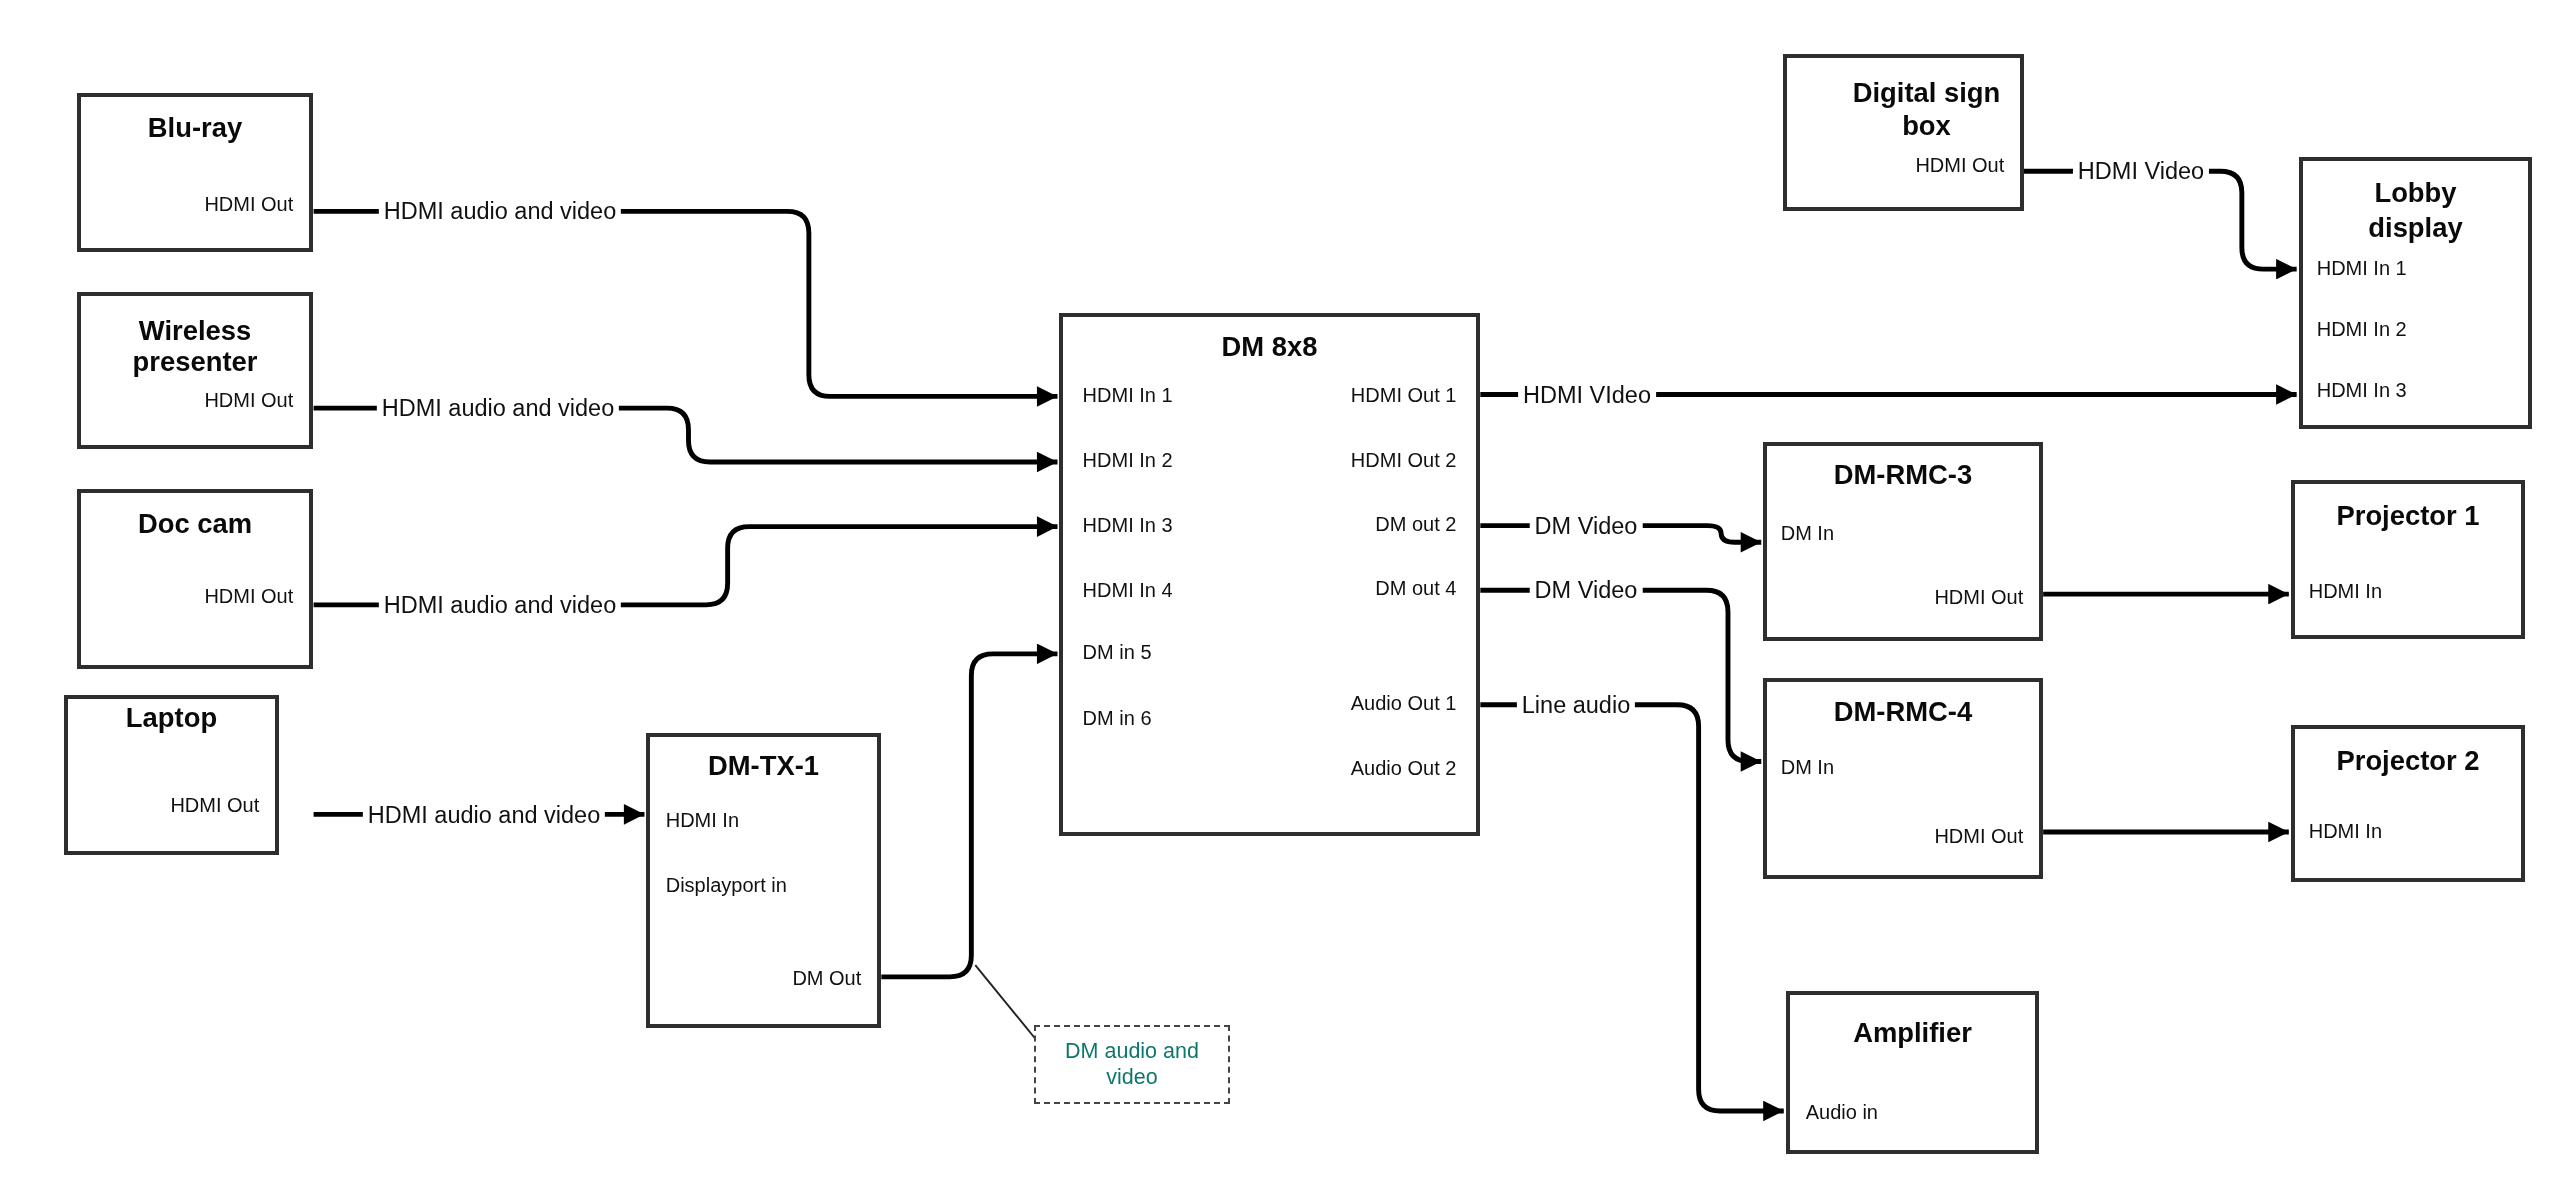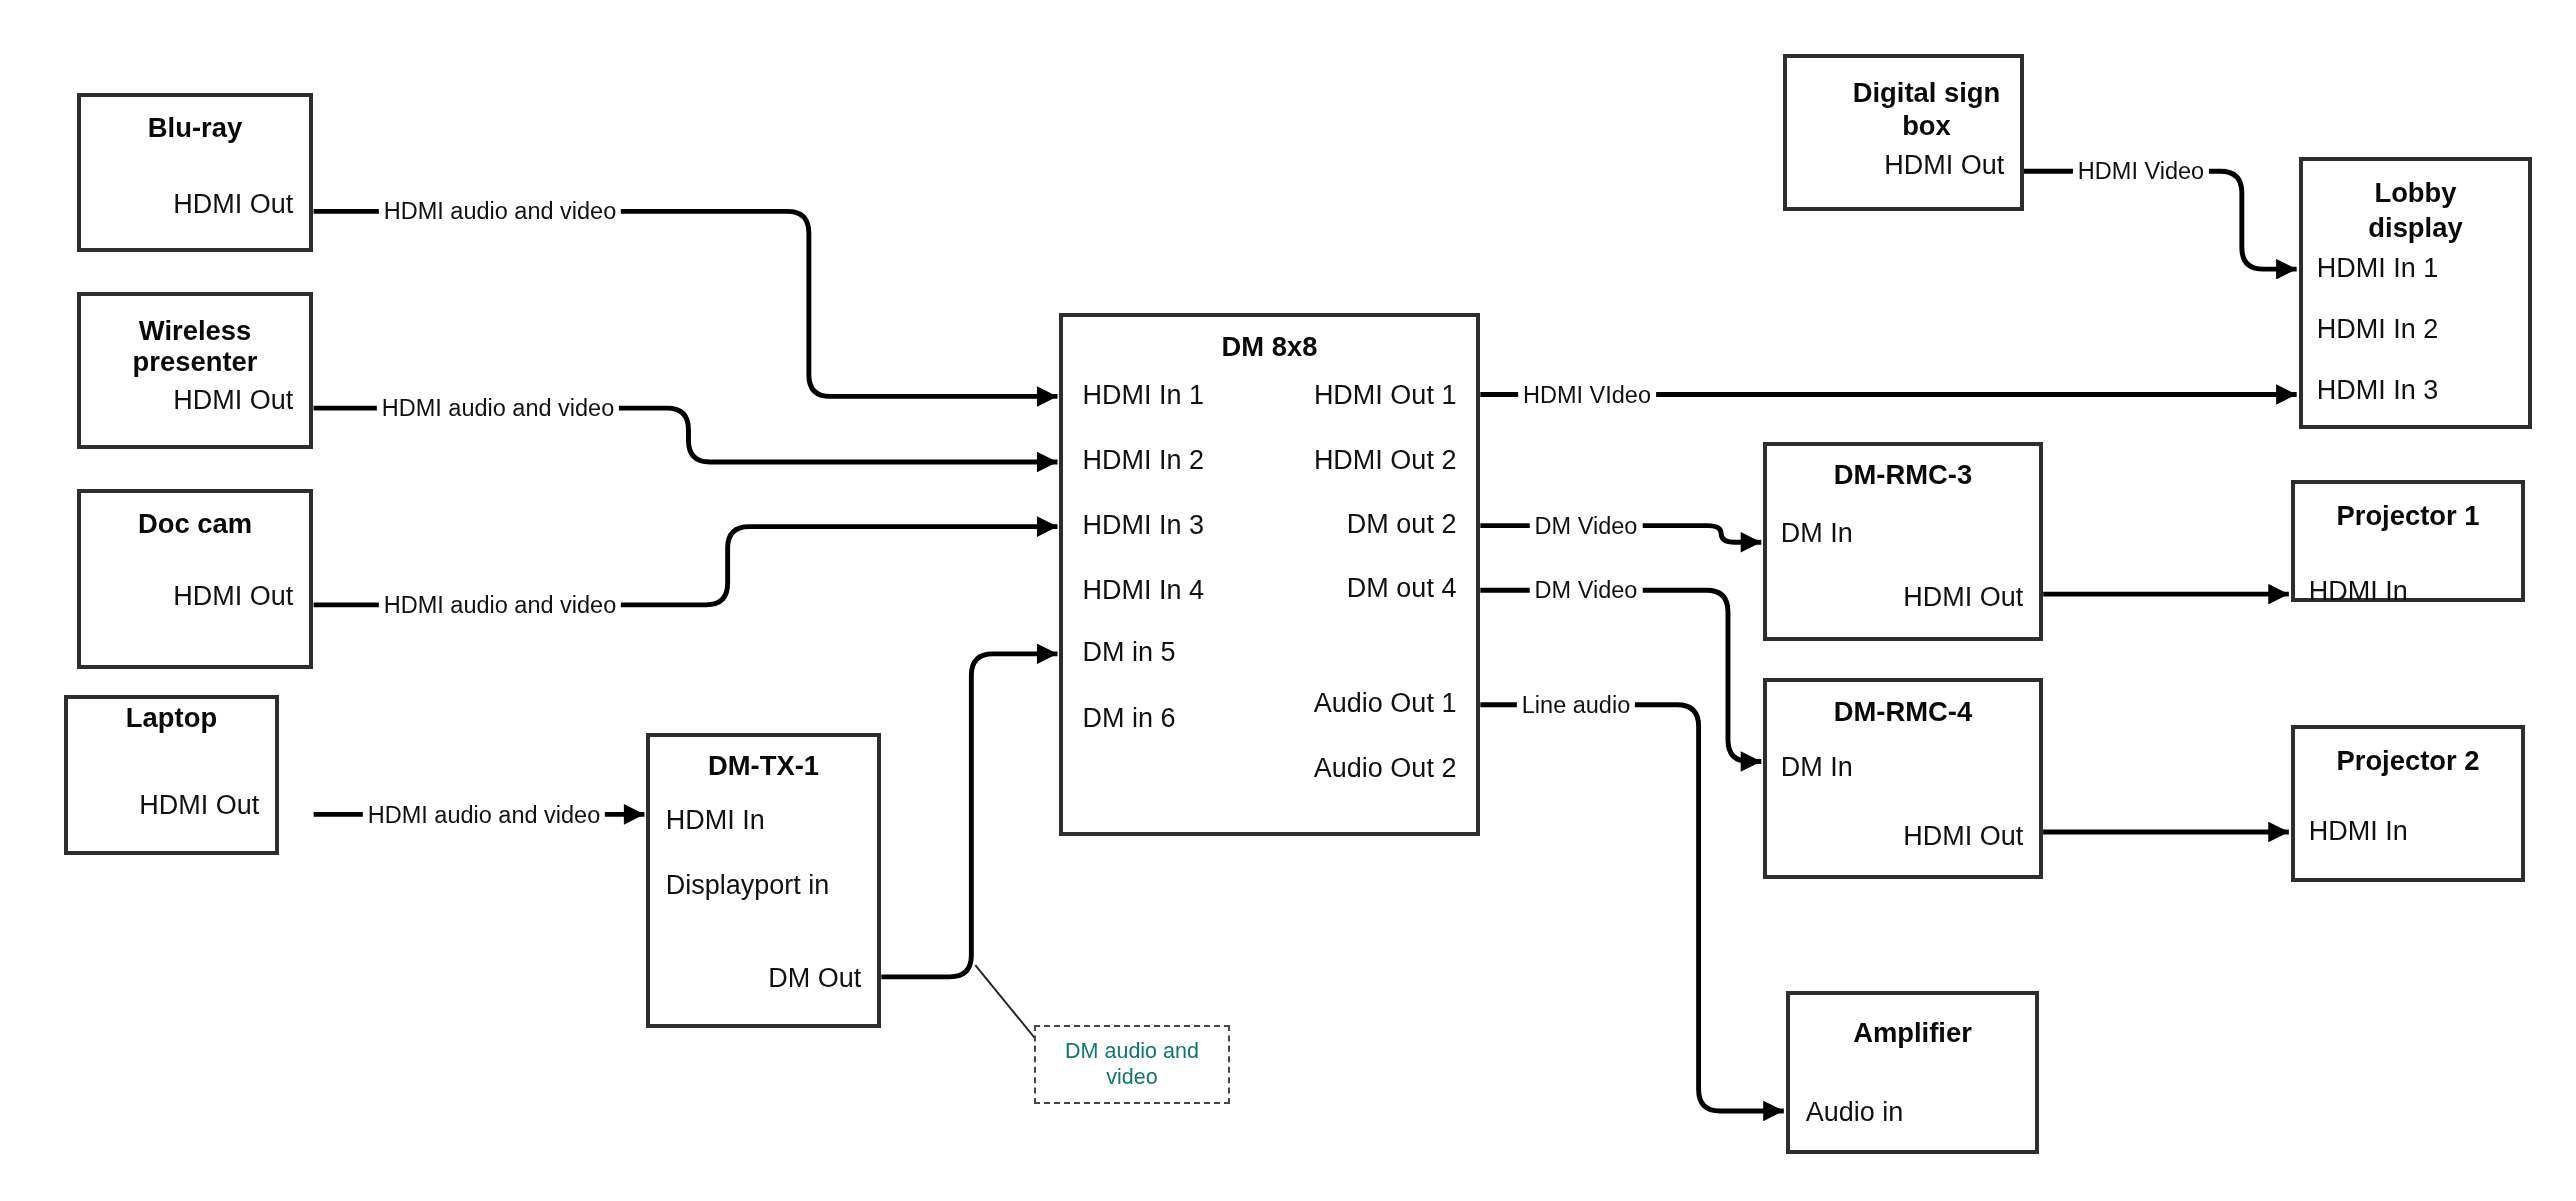--- a/index.html
+++ b/index.html
@@ -2,38 +2,38 @@
 <html><head>
 <meta charset="utf-8">
 <style>
   html,body{margin:0;padding:0;background:#ffffff;width:2576px;height:1201px;
     font-family:"Liberation Sans", sans-serif;color:#111;}
   #canvas{position:relative;width:2576px;height:1201px;background:#fff;overflow:hidden;}
   #wires{position:absolute;left:0;top:0;width:2576px;height:1201px;}
   .node{position:absolute;background:#fff;border:4.9px solid #2e2e2e;box-sizing:border-box;}
   .node .title{font-size:27.4px;font-weight:700;line-height:31px;text-align:center;
     margin:0 auto;color:#0a0a0a;}
-  .port{position:absolute;font-size:27px;line-height:27.4px;white-space:nowrap;color:#111;}
+  .port{position:absolute;font-size:20px;line-height:27.4px;white-space:nowrap;color:#111;}
   .wlabel{position:absolute;transform:translate(-50%,-50%);background:#fff;
     padding:0 4.9px;font-size:23.5px;line-height:29px;white-space:nowrap;color:#111;}
   
   #n-bluray  {left:77px;  top:93px;  width:236px;height:159px;padding-top:14.7px;}
   #n-wireless{left:77px;  top:292px; width:236px;height:157px;padding-top:18.6px;}
   #n-wireless .title{max-width:166px;}
   #n-doccam  {left:77px;  top:489px; width:236px;height:180px;padding-top:14.7px;}
   #n-laptop  {left:64px;  top:695px; width:215px;height:160px;padding-top:3px;}
   #n-dmtx1   {left:646px; top:733px; width:235px;height:295px;padding-top:12.7px;}
   #n-dm8x8   {left:1059px;top:313px; width:421px;height:523px;padding-top:13.7px;}
   #n-signbox {left:1783px;top:54px;  width:241px;height:157px;padding-top:17.6px;line-height:33px;padding-left:46px;}
   #n-signbox .title{max-width:176px;line-height:33px;}
   #n-lobby   {left:2299px;top:157px; width:233px;height:272px;padding-top:13.7px;}
   #n-lobby .title{max-width:117px;line-height:35px;}
   #n-rmc3    {left:1763px;top:442px; width:280px;height:199px;padding-top:12.7px;}
   #n-rmc4    {left:1763px;top:678px; width:280px;height:201px;padding-top:13.7px;}
-  #n-proj1   {left:2291px;top:480px; width:234px;height:122px;padding-top:15.7px;}
+  #n-proj1   {left:2291px;top:480px; width:234px;height:159px;padding-top:15.7px;}
   #n-proj2   {left:2291px;top:725px; width:234px;height:157px;padding-top:15.7px;}
   #n-amp     {left:1786px;top:991px;width:253px;height:163px;padding-top:21.5px;}
   
   #note{position:absolute;left:1034px;top:1025px;width:196px;height:79px;
     border:2px dashed #444;box-sizing:border-box;display:flex;align-items:center;
     justify-content:center;text-align:center;font-size:21.5px;line-height:25.5px;color:#0f766e;
     background:#fff;}
   #note .txt{max-width:157px;}
 </style>
 </head>

